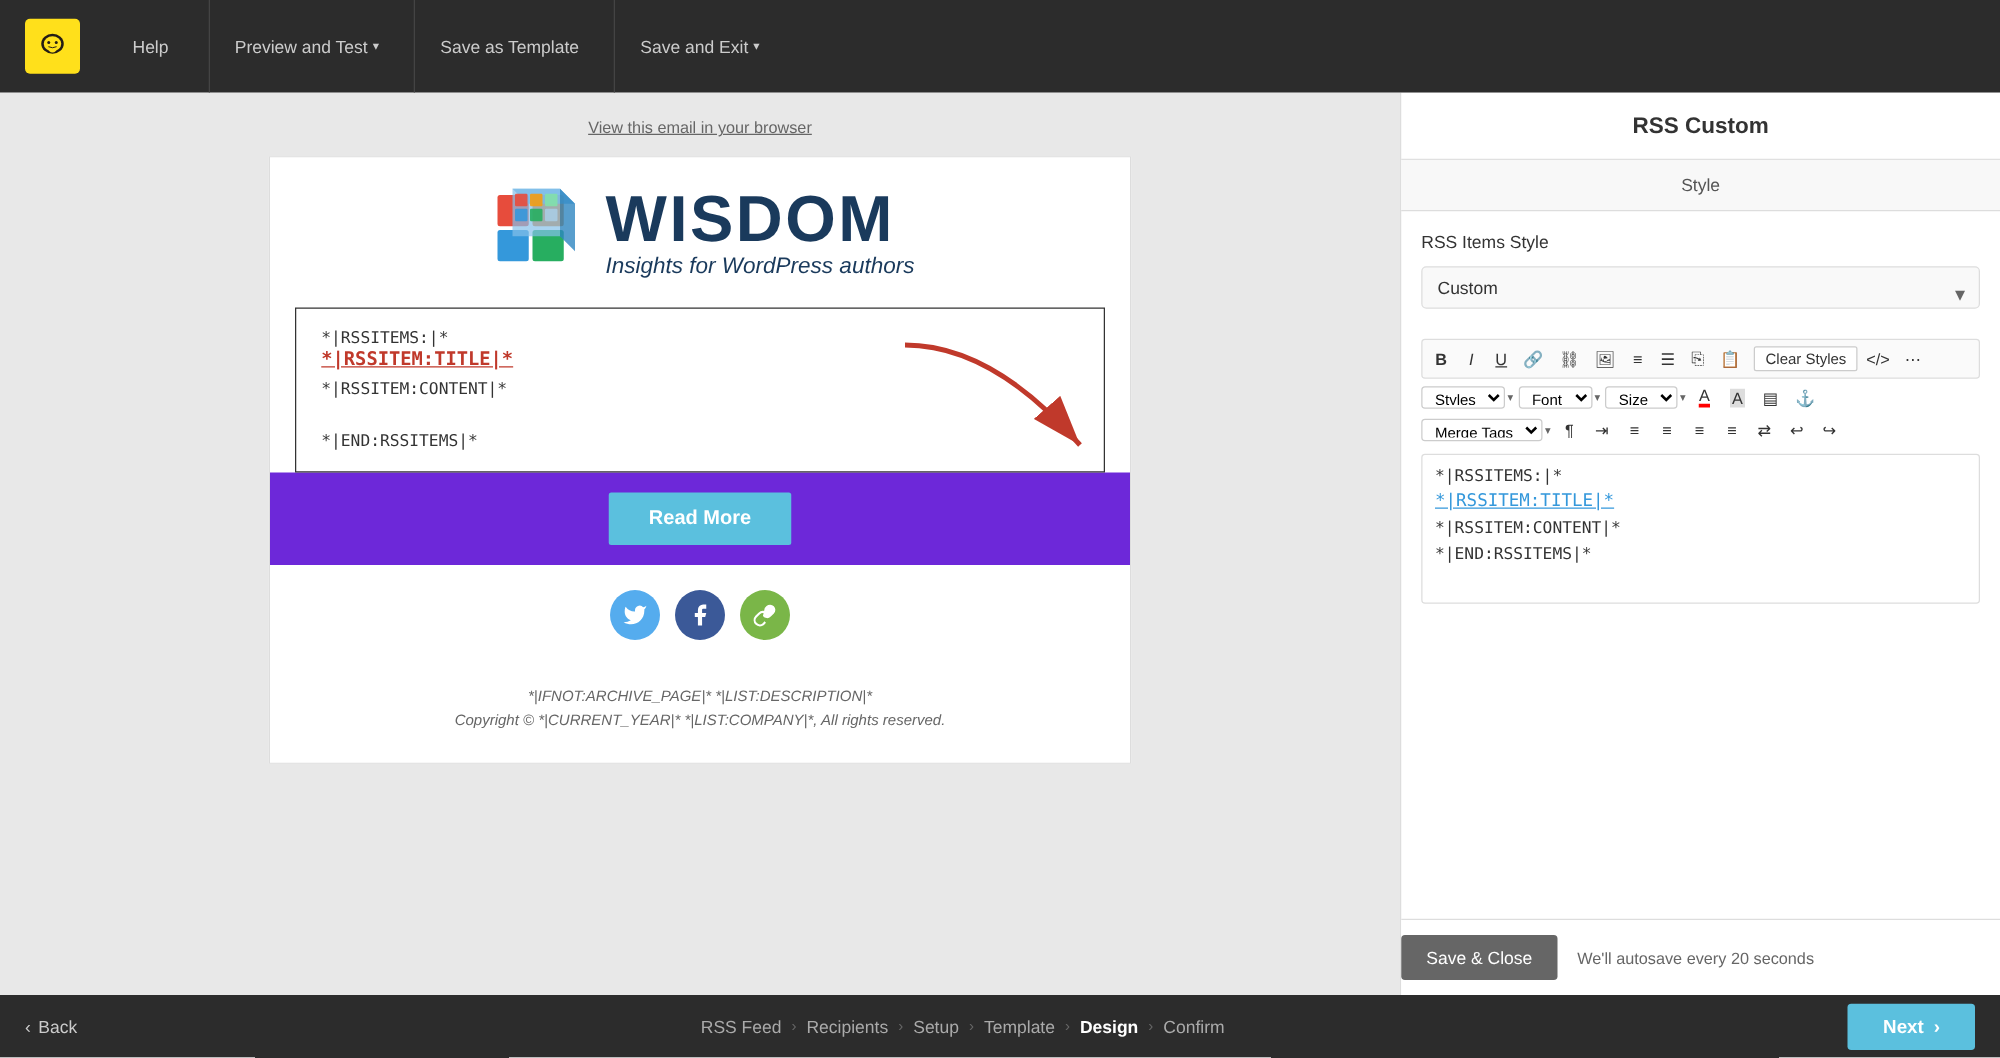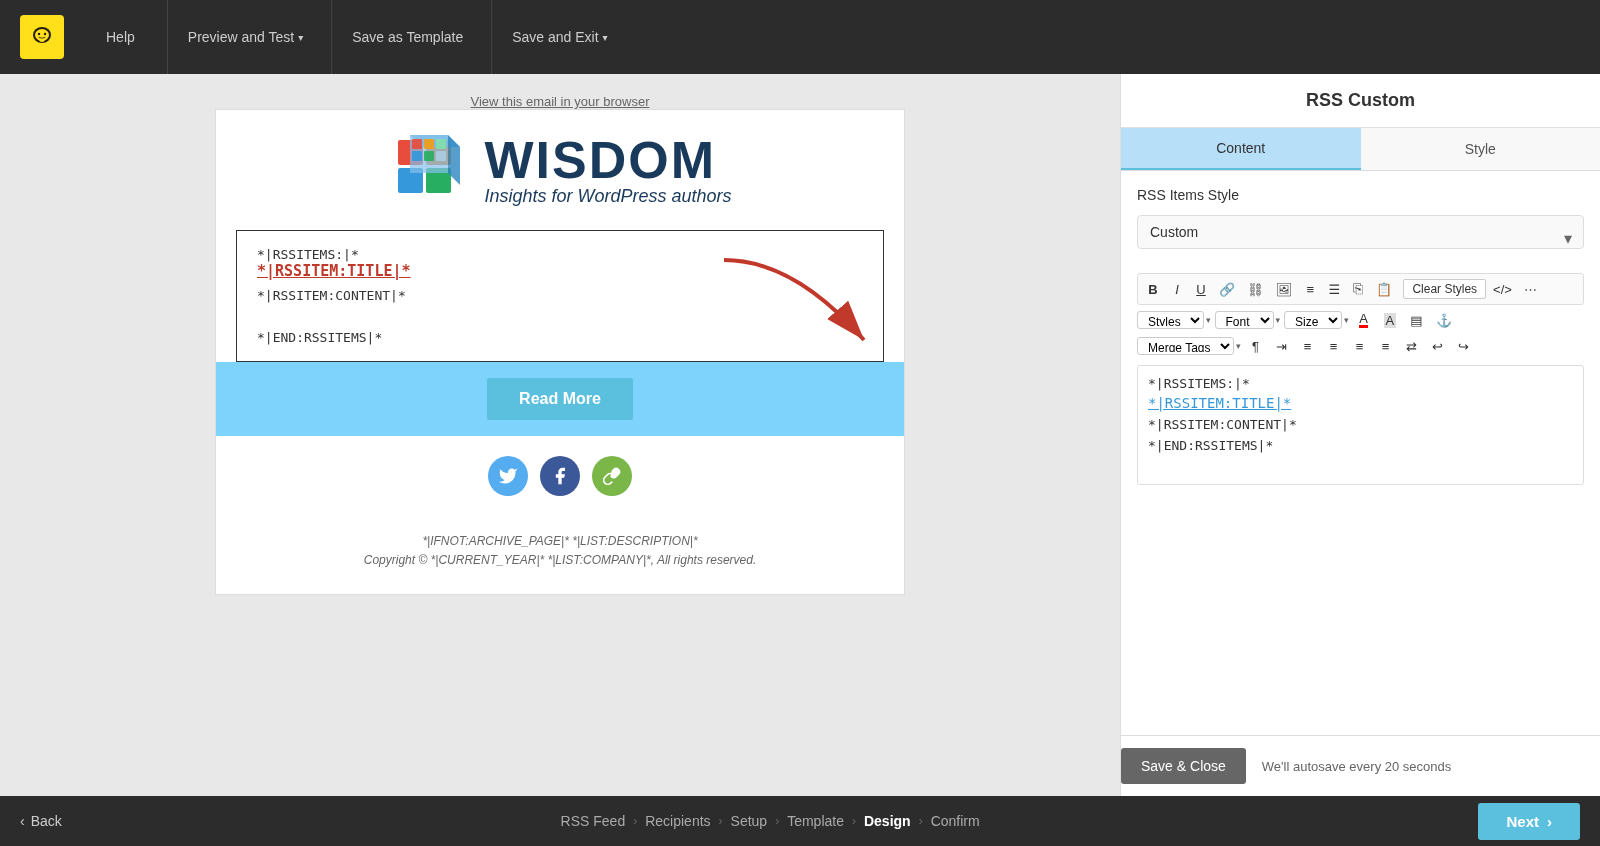--- a/index.html
+++ b/index.html
@@ -71,20 +71,21 @@
       overflow-y: auto;
       display: flex;
       flex-direction: column;
       align-items: center;
       padding: 20px;
     }
     .view-browser-link {
       color: #666;
       text-decoration: underline;
       font-size: 13px;
+      margin-bottom: 16px;
       cursor: pointer;
     }
     .email-preview {
       background: #fff;
       width: 690px;
       max-width: 100%;
       border: 1px solid #ddd;
     }
     .email-header {
       padding: 20px;
@@ -124,21 +125,21 @@
     }
     .rss-line { color: #333; margin-bottom: 4px; }
     .rss-title-link { color: #c0392b; text-decoration: underline; font-weight: bold; font-size: 15px; margin-bottom: 8px; display: block; }
     .rss-content { color: #333; margin-bottom: 12px; display: block; }
     .rss-end { color: #333; display: block; }
 
     
     .read-more-container {
       text-align: center;
       padding: 16px;
-      background: #7dd3fc;
+      background: #6d28d9;
     }
     .read-more-btn {
       background: #5bc0de;
       color: #fff;
       border: none;
       padding: 12px 32px;
       font-size: 16px;
       font-weight: bold;
       cursor: pointer;
       border-radius: 2px;
@@ -517,21 +518,20 @@
       </div>
     </div>
   </div>
 
   <div class="sidebar">
     <div class="sidebar-header">
       <h2>RSS Custom</h2>
     </div>
 
     <div class="sidebar-tabs">
-      <button class="sidebar-tab active">Content</button>
       <button class="sidebar-tab">Style</button>
     </div>
 
     <div class="sidebar-body">
       <div class="sidebar-section-label">RSS Items Style</div>
 
       <div class="dropdown-wrapper">
         <select class="style-dropdown"><option>Custom</option></select>
       </div>
 

